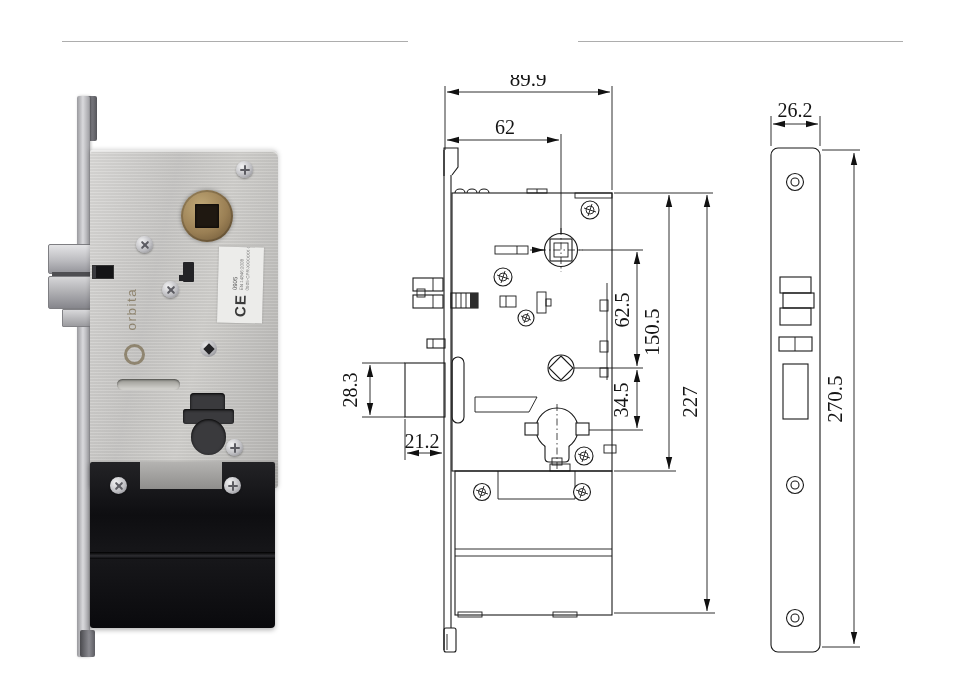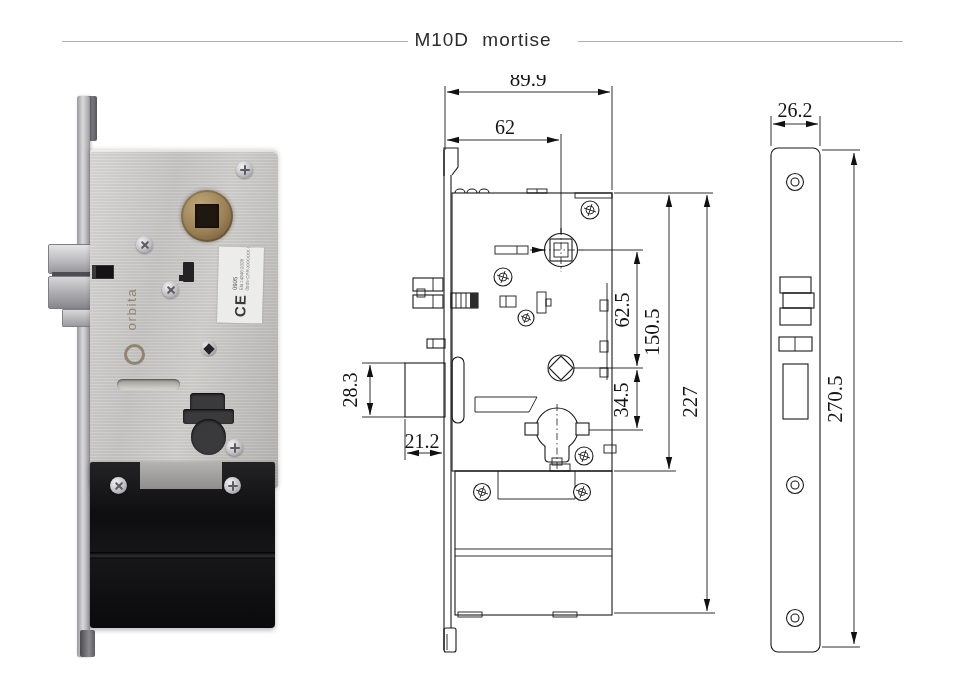--- a/index.html
+++ b/index.html
@@ -85,21 +85,20 @@
   .thin{stroke:#1a1a1a;stroke-width:0.9;fill:none;}
   .dim{stroke:#1a1a1a;stroke-width:0.9;fill:none;}
   .cl{stroke:#1a1a1a;stroke-width:0.8;fill:none;stroke-dasharray:7 3 1.5 3;}
 </style>
 </head>
 <body>
 
 <div class="stage">
 
   <div class="hline" style="left:62px;width:346px;"></div>
-  <div class="title">M10D mortise</div>
   <div class="hline" style="left:578px;width:325px;"></div>
 
   <div>
     <div class="abs plate-tab-top"></div>
     <div class="abs plate"></div>
     <div class="abs plate-tab-bot"></div>
     <div class="abs latch-u"></div>
     <div class="abs latch-l"></div>
     <div class="abs latch-gap"></div>
     <div class="abs auxpin"></div>

